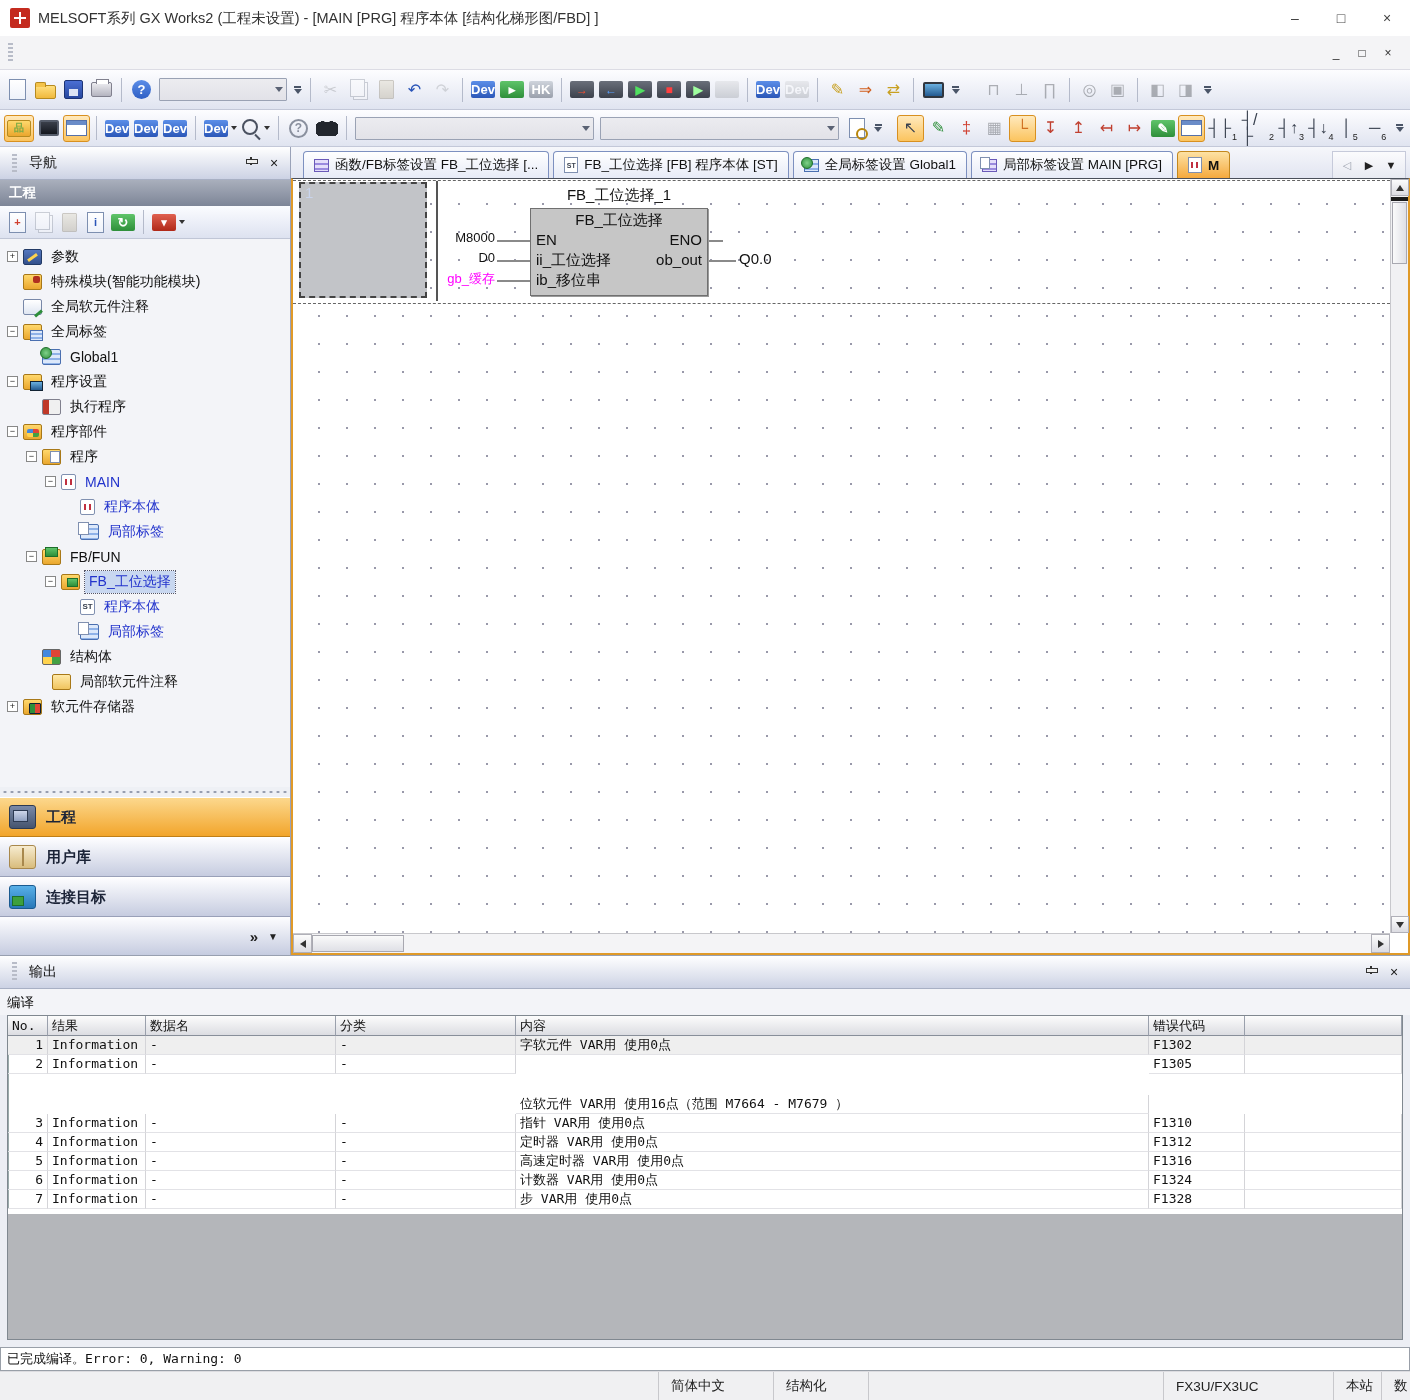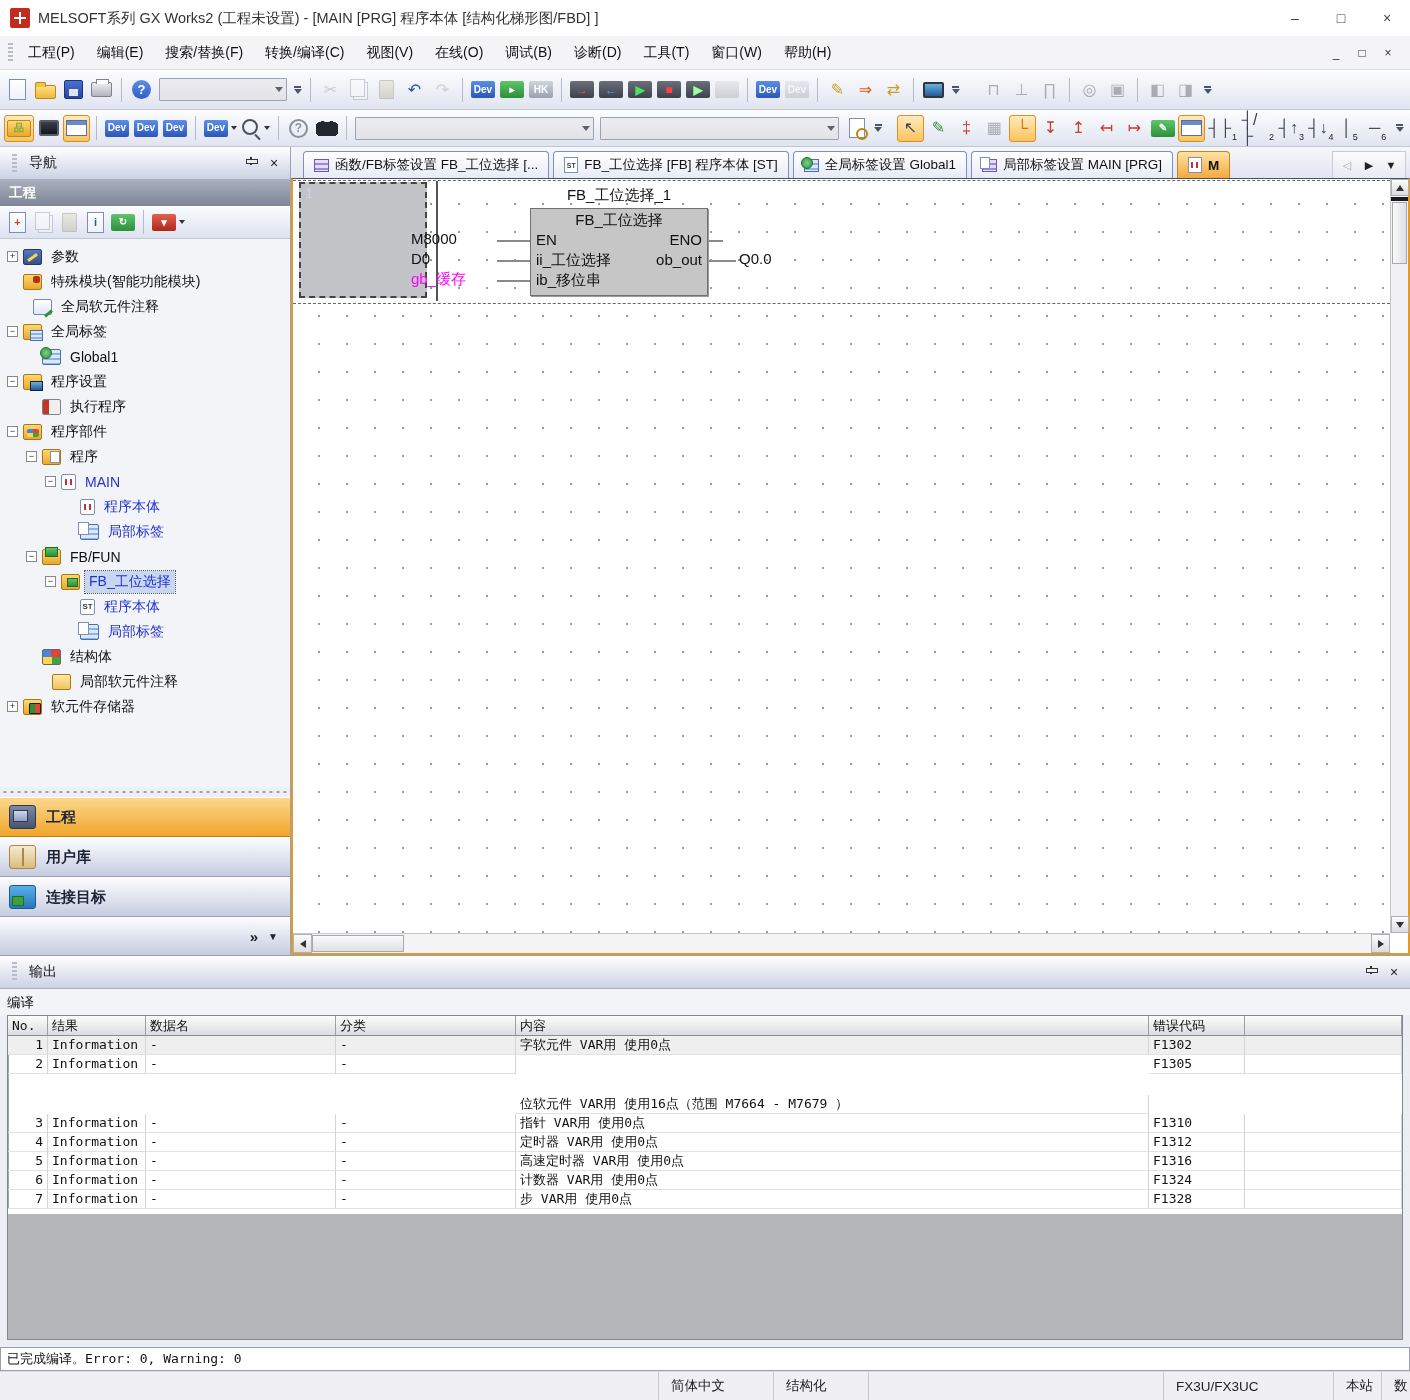--- a/index.html
+++ b/index.html
@@ -41,21 +41,21 @@
   .i-folder{width:21px;height:14px;background:linear-gradient(#ffdf7e,#f0b93c);border:1px solid #b68a1f;border-radius:1px 2px 2px 2px;position:relative;margin-top:4px}
   .i-folder::before{content:"";position:absolute;top:-4px;left:-1px;width:9px;height:4px;background:#f4c34a;border:1px solid #b68a1f;border-bottom:none;border-radius:2px 2px 0 0}
   .i-disk{width:19px;height:19px;background:linear-gradient(#4a6fd4,#27479e);border:1px solid #1c3375;border-radius:2px;position:relative}
   .i-disk::after{content:"";position:absolute;left:4px;bottom:2px;width:9px;height:7px;background:#dde4f4}
   .i-printer{width:21px;height:15px;background:linear-gradient(#ececf0,#b4b4c0);border:1px solid #80808e;border-radius:2px;position:relative}
   .i-printer::before{content:"";position:absolute;top:-4px;left:4px;width:11px;height:4px;background:#fff;border:1px solid #80808e;border-bottom:none}
   .i-help{width:19px;height:19px;border-radius:50%;background:linear-gradient(#5b8ee8,#2f5fc4);color:#fff;font-weight:bold;display:grid;place-items:center;font-size:13px}
   .i-help-gray{width:19px;height:19px;border-radius:50%;border:2px solid #8a909e;color:#8a909e;font-weight:bold;display:grid;place-items:center;font-size:12px}
   .i-copy{width:15px;height:18px;background:#fff;border:1px solid #7d8fb0;box-shadow:3px 3px 0 -1px #fff,3px 3px 0 0 #7d8fb0;margin:-3px 3px 0 0}
   .i-paste{width:15px;height:19px;background:linear-gradient(#e4d29a,#c8ac62);border:1px solid #96804a;border-radius:1px}
-  .i-tile{width:24px;height:17px;border-radius:2px;display:grid;place-items:center;font-size:10px;font-weight:bold;line-height:1}
+  .i-tile{width:24px;height:17px;border-radius:2px;display:grid;place-items:center;font-size:13px;font-weight:bold;line-height:1}
   .t-blue{background:linear-gradient(#5b8ee8,#2b57b8);color:#fff}
   .t-gray{background:linear-gradient(#cfd4dc,#9aa0ac);color:#fff}
   .t-green{background:linear-gradient(#5fc46a,#2e8f3a);color:#fff}
   .t-dark{background:linear-gradient(#6a6f7a,#3c414c);color:#fff;font-size:12px}
   .t-red{background:linear-gradient(#e06050,#b02818);color:#fff;font-size:11px}
   .t-nav{background:linear-gradient(#ffd86c,#eaa72e);border:1px solid #b68a1f;color:#7a4;font-size:10px}
   .i-chip{width:20px;height:16px;background:linear-gradient(#3a3f4a,#14171e);border:2px solid #555c6a;border-radius:2px}
   .i-winicon{width:21px;height:16px;background:#fff;border:1px solid #5570a8;position:relative}
   .i-winicon::before{content:"";position:absolute;left:0;right:0;top:0;height:4px;background:#6a8cc8}
   .i-binoc{width:22px;height:15px;background:
@@ -160,21 +160,21 @@
   .canvas{position:absolute;left:0;top:0;right:18px;bottom:20px;overflow:hidden;background-color:#fff;background-image:radial-gradient(#99a 1px,transparent 1.3px);background-size:28px 28px;background-position:12px 11px}
   .rungtop{position:absolute;left:0;right:0;top:1px;border-top:1px dashed #666}
   .rungbottom{position:absolute;left:0;right:0;top:124px;border-top:1px dashed #666}
   .rungblock{position:absolute;left:6px;top:3px;width:128px;height:116px;background:#c2c4c8;border:2px dashed #444;color:#c9d4ec;font-size:15px;padding:0 4px}
   .rail{position:absolute;left:143px;top:2px;width:2px;height:120px;background:#555}
   .fb-instance{position:absolute;left:237px;top:7px;width:178px;text-align:center;font-size:15px;color:#111}
   .fbblock{position:absolute;left:237px;top:29px;width:178px;height:88px;background:#c6c6c6;border:1px solid #707070;box-shadow:1px 1px 0 #9a9a9a}
   .fbtitle{text-align:center;font-size:15px;line-height:21px;height:21px}
   .fbrow{position:absolute;left:5px;right:5px;height:20px;font-size:15px;display:flex;justify-content:space-between}
   .fbr1{top:22px}.fbr2{top:42px}.fbr3{top:62px}
-  .op{position:absolute;width:84px;text-align:left;font-size:15px}
+  .op{position:absolute;width:84px;text-align:right;font-size:13px}
   .op1{left:118px;top:51px}.op2{left:118px;top:71px}.op3{left:118px;top:91px}
   .mag{color:#ff00ff}
   .wire{position:absolute;height:2px;background:#8a8a8a}
   .w1{left:204px;top:61px;width:33px}.w2{left:204px;top:81px;width:33px}.w3{left:204px;top:101px;width:33px}
   .w4{left:416px;top:61px;width:14px}.w5{left:416px;top:81px;width:27px}
   .qlabel{position:absolute;left:446px;top:71px;font-size:15px}
   .vscroll{position:absolute;top:0;right:0;width:18px;bottom:20px;background:#f1f1f3;border-left:1px solid #c8c8cc}
   .hscroll{position:absolute;left:0;right:18px;bottom:0;height:20px;background:#f4f4f6;border-top:1px solid #c8c8cc;display:flex;align-items:stretch}
   .sb-btn{width:18px;height:17px;background:linear-gradient(#fcfcfc,#dcdce2);border:1px solid #b0b0b8;display:grid;place-items:center;flex:none}
   .hscroll .sb-btn{height:100%;width:19px}
@@ -219,33 +219,20 @@
     <span class="title-text">MELSOFT系列 GX Works2 (工程未设置) - [MAIN [PRG] 程序本体 [结构化梯形图/FBD] ]</span>
     <span class="win-controls">
       <span class="win-btn">–</span>
       <span class="win-btn">□</span>
       <span class="win-btn">×</span>
     </span>
   </div>
 
   <div class="menubar">
     <span class="grip"></span>
-    <span class="menu-items" id="menu-items">
-        <span class="menu-item">工程(P)</span>
-        <span class="menu-item">编辑(E)</span>
-        <span class="menu-item">搜索/替换(F)</span>
-        <span class="menu-item">转换/编译(C)</span>
-        <span class="menu-item">视图(V)</span>
-        <span class="menu-item">在线(O)</span>
-        <span class="menu-item">调试(B)</span>
-        <span class="menu-item">诊断(D)</span>
-        <span class="menu-item">工具(T)</span>
-        <span class="menu-item">窗口(W)</span>
-        <span class="menu-item">帮助(H)</span>
-      </span>
     <span class="child-controls">
       <span class="child-btn">_</span>
       <span class="child-btn">□</span>
       <span class="child-btn">×</span>
     </span>
   </div>
 
   <div class="toolbar row1" id="toolbar1">
       <span class="tb-group">
         <span class="tbi">
@@ -544,21 +531,21 @@
           <div class="trow" style="padding-left: 7px;">
             <span class="texp">+</span>
             <span class="ti ti-param"></span>
             <span class="tlabel">参数</span>
           </div>
           <div class="trow" style="padding-left: 7px;">
             <span class="tspacer"></span>
             <span class="ti ti-module"></span>
             <span class="tlabel">特殊模块(智能功能模块)</span>
           </div>
-          <div class="trow" style="padding-left: 17px;">
+          <div class="trow" style="padding-left: 7px;">
             <span class="tspacer"></span>
             <span class="ti ti-comment"></span>
             <span class="tlabel">全局软元件注释</span>
           </div>
           <div class="trow" style="padding-left: 7px;">
             <span class="texp">−</span>
             <span class="ti ti-glabel"></span>
             <span class="tlabel">全局标签</span>
           </div>
           <div class="trow" style="padding-left: 26px;">

